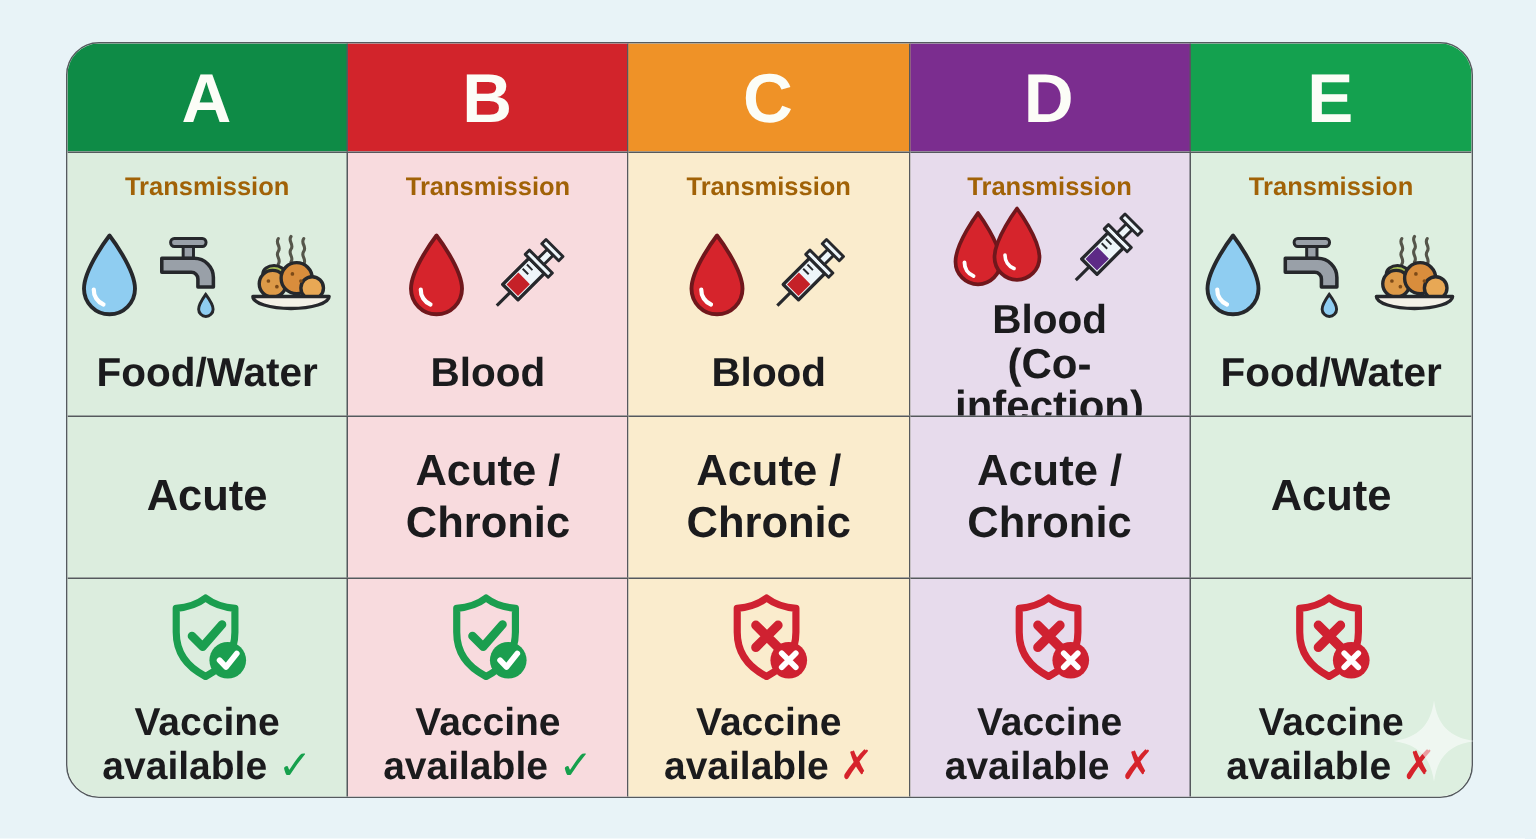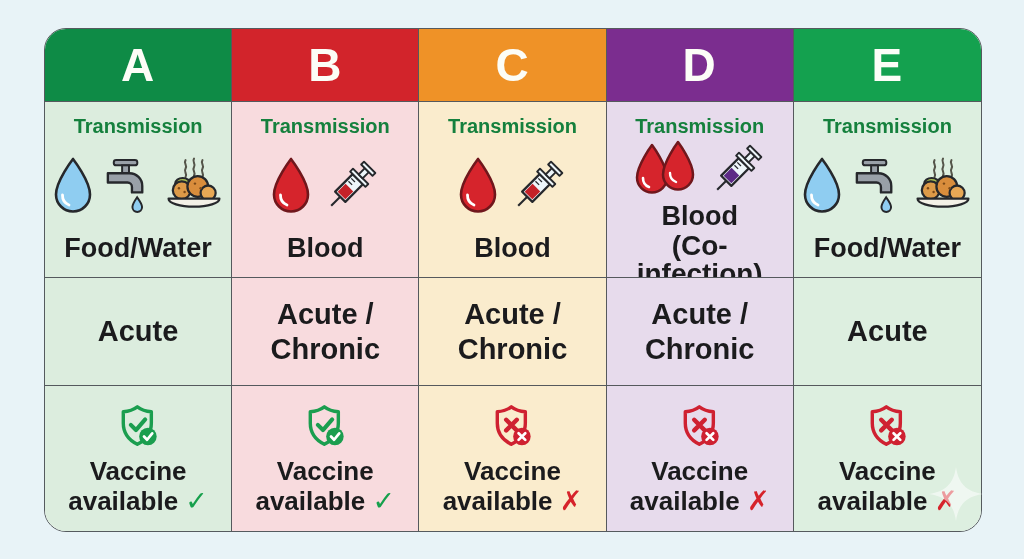--- a/index.html
+++ b/index.html
@@ -29,27 +29,27 @@
   .col-a.body{background:#dcedde;}
   .col-b.body{background:#f8dbde;}
   .col-c.body{background:#faeccd;}
   .col-d.body{background:#e7dbec;}
   .col-e.body{background:#ddefe0;}
 
   .header .letter{
     color:#fcfdf7;font-size:46px;font-weight:800;letter-spacing:1px;
   }
   .trans{flex-direction:column;justify-content:space-between;padding:13px 4px 15px;}
-  .trans-label{font-size:20px;font-weight:700;color:#15803d;}
+  .trans-label{font-size:17px;font-weight:700;color:#a16207;}
   .icon-row{display:flex;align-items:center;justify-content:center;gap:5px;}
   .trans-name{font-size:27px;font-weight:700;line-height:1.05;text-align:center;}
   .trans-sub{font-size:28px;font-weight:700;line-height:1.0;text-align:center;margin-top:2px;}
   .name-wrap{display:flex;flex-direction:column;align-items:center;}
   .course{font-size:29px;font-weight:700;text-align:center;white-space:pre-line;line-height:1.18;}
-  .vaccine{flex-direction:column;justify-content:center;gap:4px;padding:16px 0;}
+  .vaccine{flex-direction:column;justify-content:center;gap:4px;padding:6px 0;}
   .vax-text{font-size:26px;font-weight:700;text-align:center;line-height:1.14;}
   .mark{font-family:"DejaVu Sans",sans-serif;font-weight:700;font-size:27px;}
   .mark-green{color:#16a04c;}
   .mark-red{color:#d6232b;}
 
   
   .icon{display:block;}
   .icon-water{width:44px;height:60px;}
   .icon-faucet{width:57px;height:57px;}
   .icon-plate{width:64px;height:57px;}

